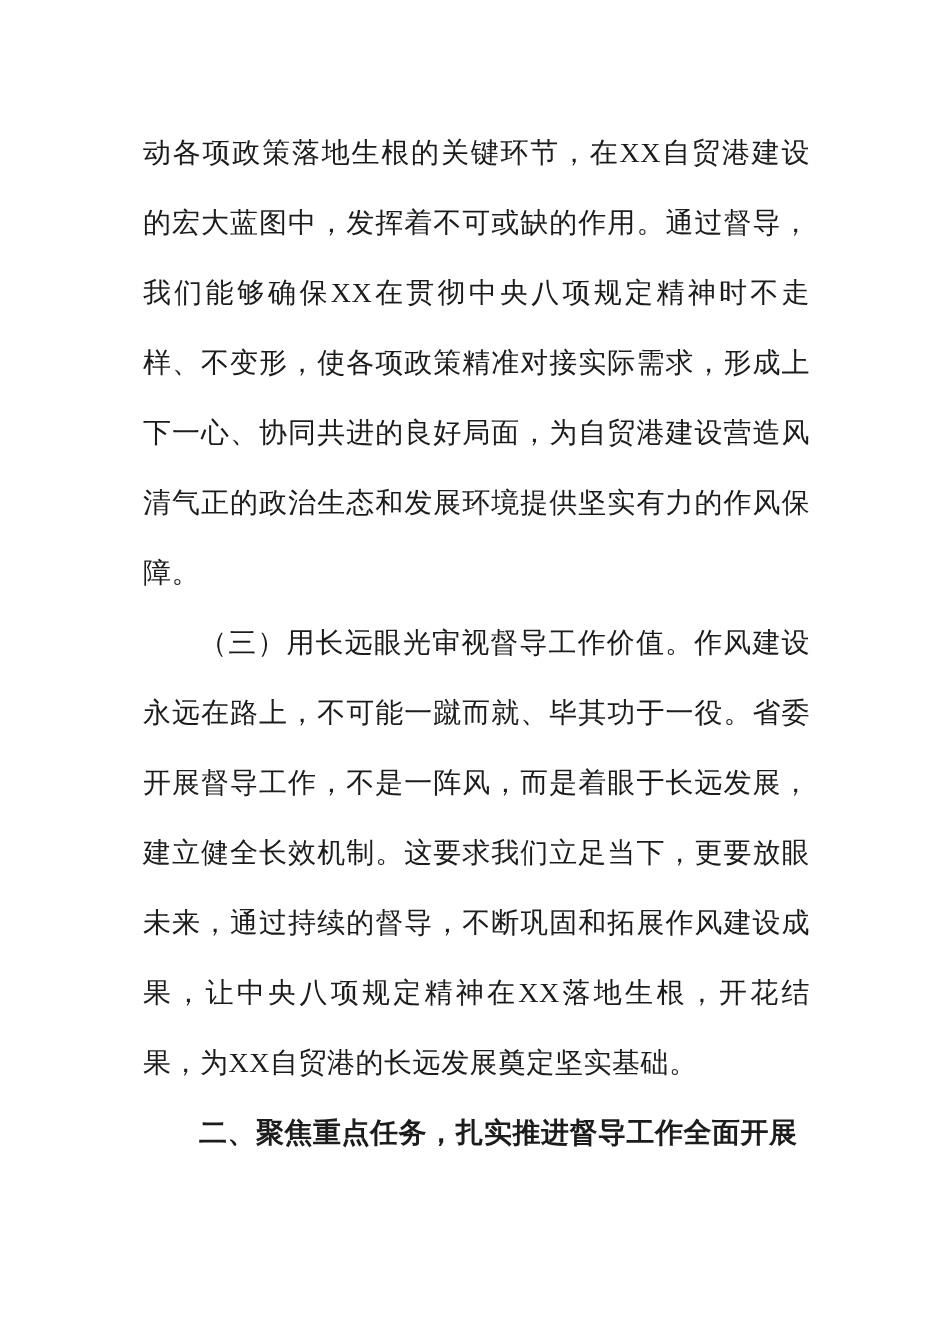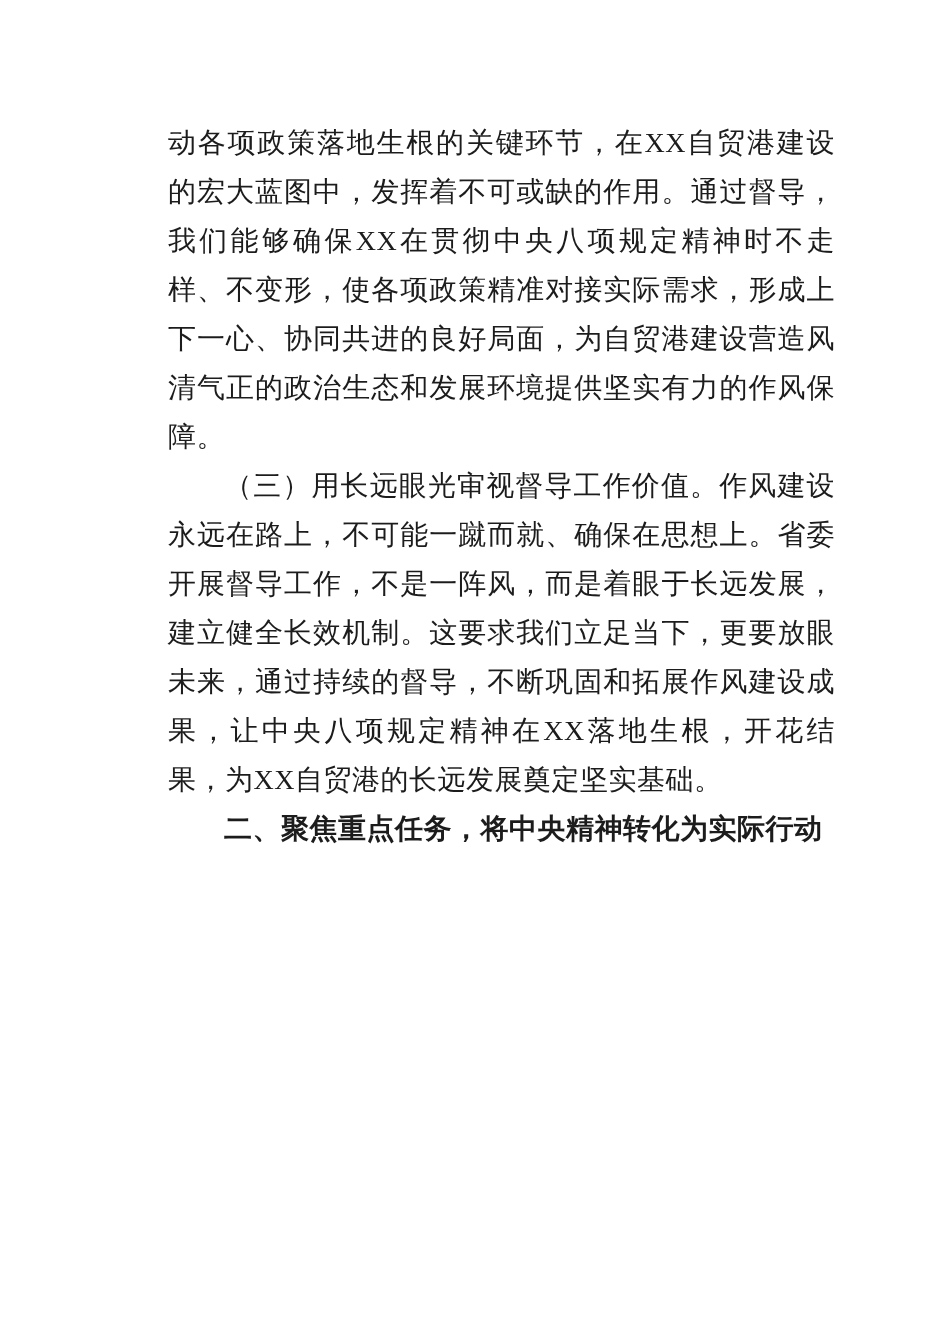--- a/index.html
+++ b/index.html
@@ -19,38 +19,37 @@
     inset: 0;
     background: var(--page-bg, #ffffff);
   }
   .content {
     position: absolute;
     left: 143px;
     top: 118px;
     width: 667px;
     color: var(--text-color, #1c1c1c);
     font-size: 28px;
-    line-height: 49px;
+    line-height: 70px;
     text-align: justify;
     text-justify: inter-ideograph;
     letter-spacing: 0.5px;
-    margin-left: 25px;
   }
   .para {
     margin: 0;
   }
   .para.indent {
     text-indent: 2em;
   }
   .para.heading {
     font-weight: bold;
   }
 </style>
 </head>
 <body>
 
 <div class="page">
   <div class="content">
     <p class="para">动各项政策落地生根的关键环节，在XX自贸港建设的宏大蓝图中，发挥着不可或缺的作用。通过督导，我们能够确保XX在贯彻中央八项规定精神时不走样、不变形，使各项政策精准对接实际需求，形成上下一心、协同共进的良好局面，为自贸港建设营造风清气正的政治生态和发展环境提供坚实有力的作风保障。</p>
-    <p class="para indent">（三）用长远眼光审视督导工作价值。作风建设永远在路上，不可能一蹴而就、确保在思想上。省委开展督导工作，不是一阵风，而是着眼于长远发展，建立健全长效机制。这要求我们立足当下，更要放眼未来，通过持续的督导，不断巩固和拓展作风建设成果，让中央八项规定精神在XX落地生根，开花结果，为XX自贸港的长远发展奠定坚实基础。</p>
-    <p class="para indent heading">二、聚焦重点任务，将中央精神转化为实际行动</p>
+    <p class="para indent">（三）用长远眼光审视督导工作价值。作风建设永远在路上，不可能一蹴而就、毕其功于一役。省委开展督导工作，不是一阵风，而是着眼于长远发展，建立健全长效机制。这要求我们立足当下，更要放眼未来，通过持续的督导，不断巩固和拓展作风建设成果，让中央八项规定精神在XX落地生根，开花结果，为XX自贸港的长远发展奠定坚实基础。</p>
+    <p class="para indent heading">二、聚焦重点任务，扎实推进督导工作全面开展</p>
   </div>
 </div>
 
 </body></html>

